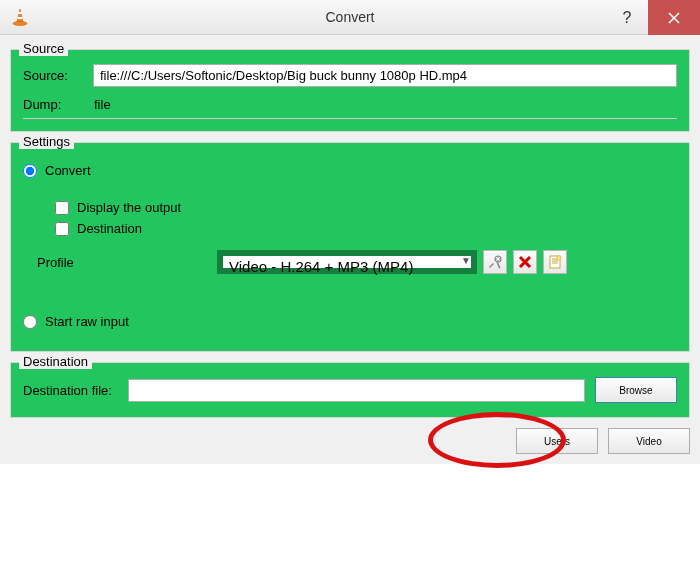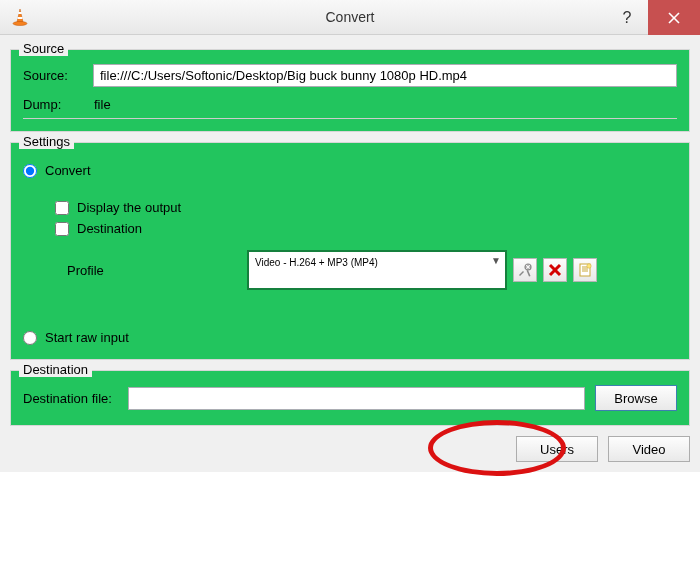--- a/index.html
+++ b/index.html
@@ -111,31 +111,31 @@
     }
     .radio-row input, .check-row input { margin: 0 8px 0 0; width: 14px; height: 14px; }
     .indent { margin-left: 32px; }
 
     .profile-row {
       display: flex;
       align-items: center;
       margin-top: 14px;
       margin-bottom: 14px;
     }
-    .profile-label { margin-left: 44px; width: 180px; }
+    .profile-label { margin-left: 14px; width: 180px; }
     .select-wrap {
       position: relative;
       width: 260px;
     }
     .select-wrap .sel {
-      border: 2px solid #15803d;
+      border: 6px solid #15803d;
       background: #fff;
       padding: 3px 22px 3px 6px;
-      font-size: 10px;
-      height: 40px;
+      font-size: 15px;
+      height: 24px;
       line-height: 16px;
     }
     .select-wrap .arrow {
       position: absolute;
       right: 6px;
       top: 5px;
       font-size: 10px;
       color: #555;
       pointer-events: none;
     }
@@ -149,21 +149,21 @@
       align-items: center;
       justify-content: center;
     }
 
     .btn {
       min-width: 82px;
       height: 26px;
       border: 1px solid #adadad;
       background: linear-gradient(#fdfdfd, #e9e9e9);
       font-family: inherit;
-      font-size: 13px;
+      font-size: 10px;
       padding: 0 14px;
       cursor: default;
       display: inline-flex;
       align-items: center;
       justify-content: center;
     }
     .btn.browse { border: 1px solid #3c7fb1; }
 
     .footer {
       display: flex;
@@ -214,21 +214,21 @@
       <span class="label">Source:</span>
       <input type="text" value="file:///C:/Users/Softonic/Desktop/Big buck bunny 1080p HD.mp4" style="">
     </div>
     <div class="row" style="margin-bottom:4px;">
       <span class="label">Dump:</span>
       <span class="static-text">file</span>
     </div>
     <div class="hr"></div>
   </div>
 
-  <div class="group-box" style="padding-bottom:8px;">
+  <div class="group-box" style="padding-bottom:16px;">
     <span class="group-title">Settings</span>
 
     <label class="radio-row">
       <input type="radio" name="mode" checked="" style="">
       <span>Convert</span>
     </label>
 
     <div style="height:10px;"></div>
 
     <label class="check-row indent">

